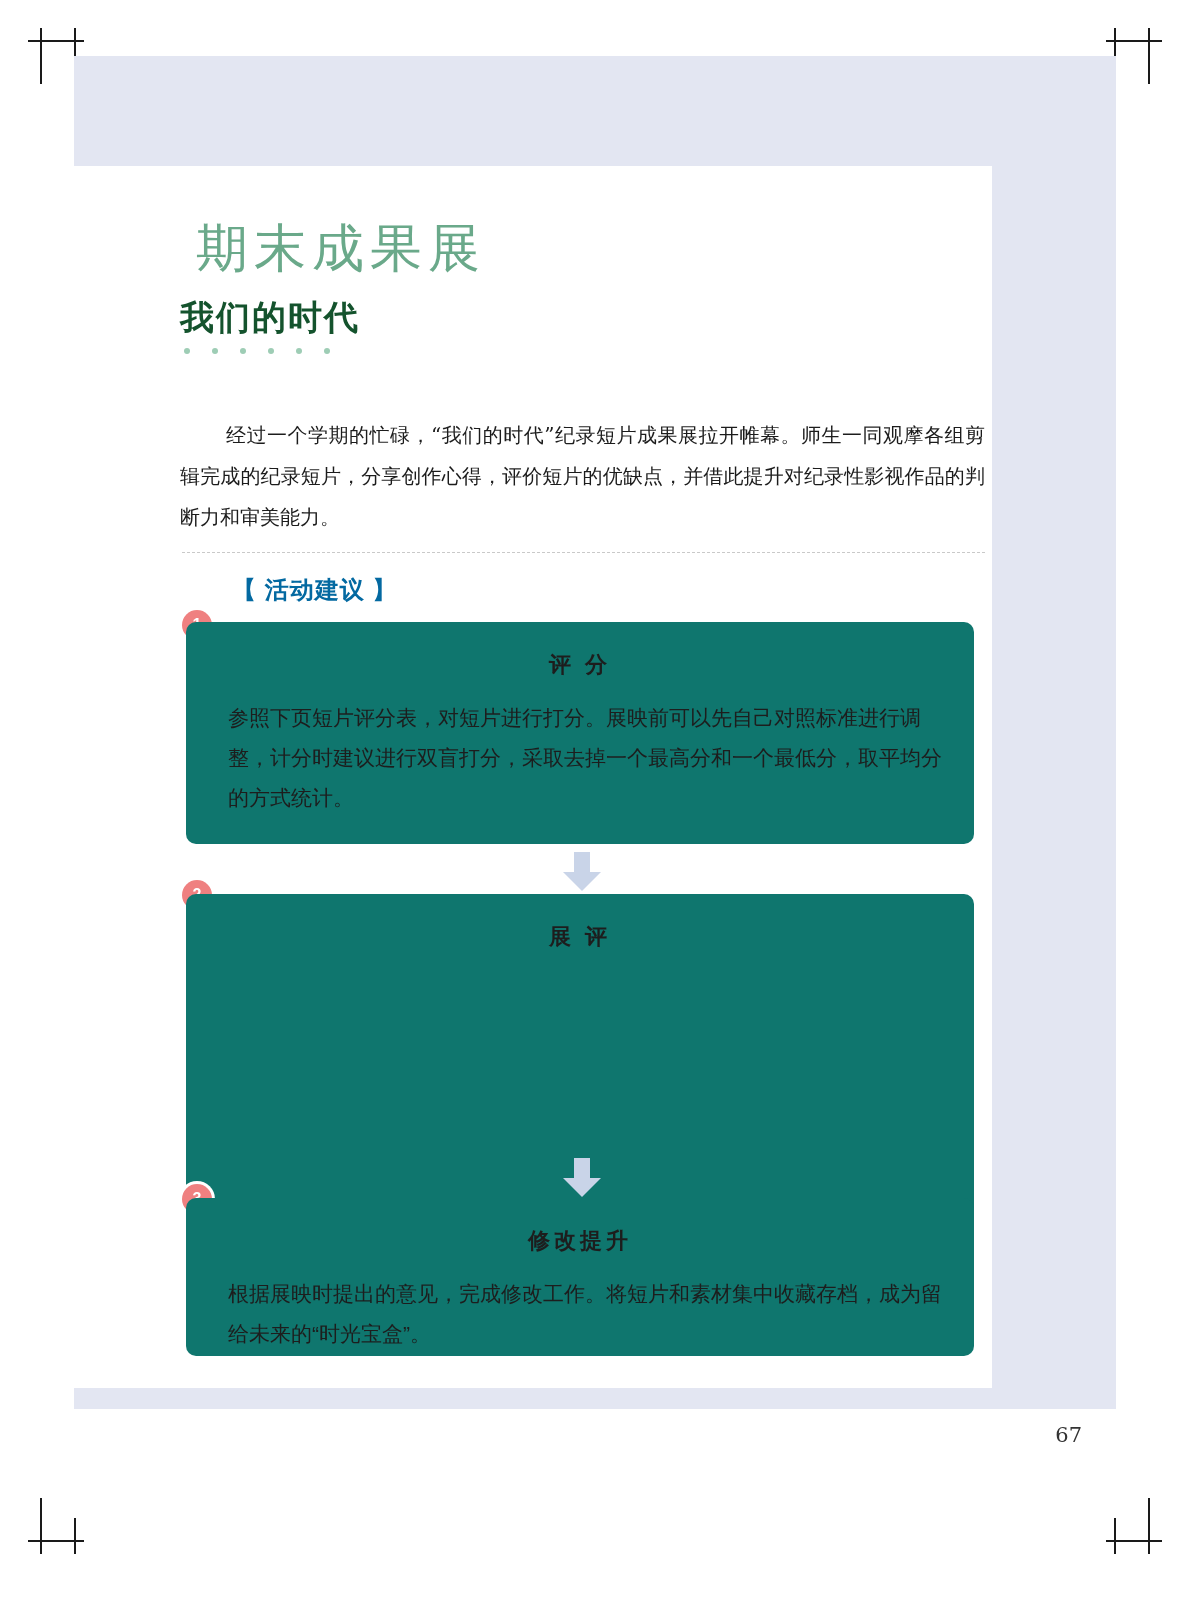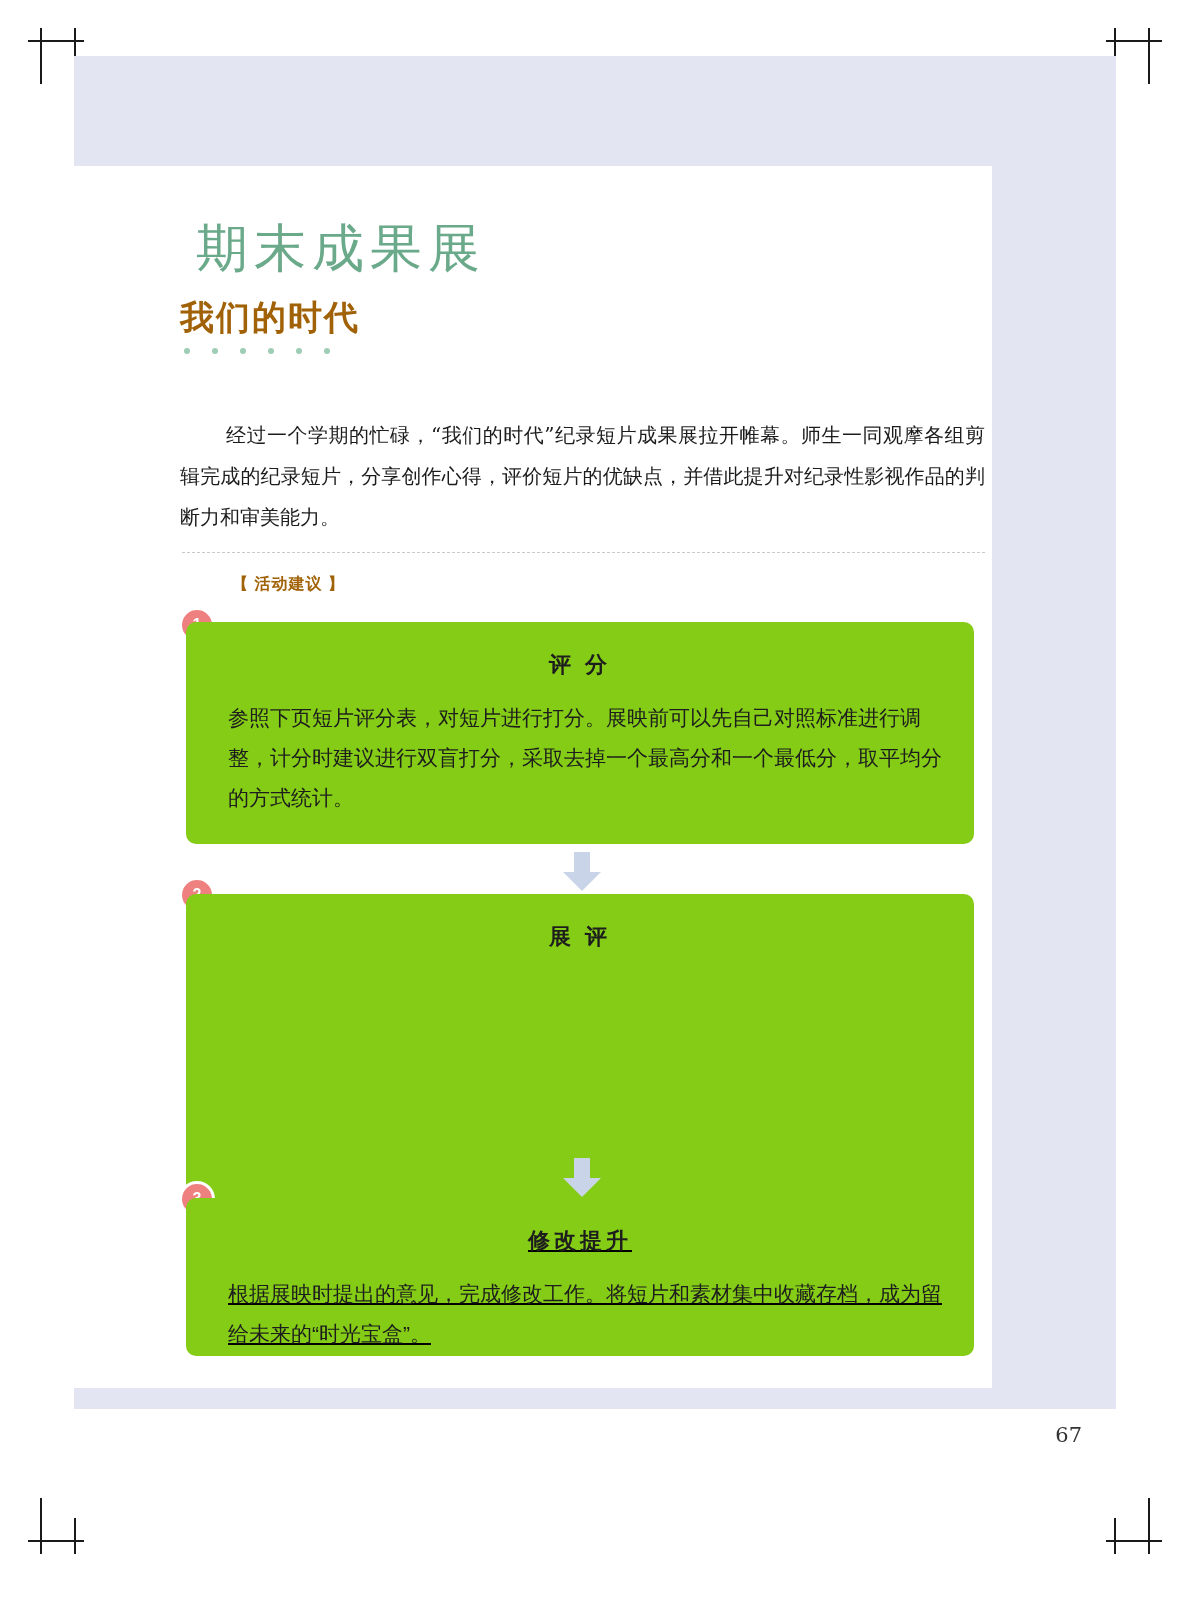--- a/index.html
+++ b/index.html
@@ -51,21 +51,21 @@
     font-size: 52px;
     letter-spacing: 6px;
     color: #6aa98a;
     line-height: 1.25;
     font-weight: normal;
     margin: 16px;
   }
   .title-sub {
     font-size: 34px;
     font-weight: bold;
-    color: #a16207;
+    color: #14532d;
     letter-spacing: 2px;
     margin: 10px 0 0 0;
     line-height: 1.2;
   }
   .dot-row {
     margin-top: 10px;
     display: flex;
     gap: 22px;
     padding-left: 4px;
   }
@@ -97,39 +97,39 @@
     top: 552px;
     width: 803px;
     border-top: 1px dashed #c9c9c9;
   }
 
   
   .activity-label {
     position: absolute;
     left: 232px;
     top: 574px;
-    font-size: 16px;
-    font-weight: bold;
-    color: #a16207;
+    font-size: 24px;
+    font-weight: bold;
+    color: #0369a1;
     letter-spacing: 1px;
   }
 
   
   .card {
     position: absolute;
     left: 186px;
     width: 788px;
-    background: #84cc16;
+    background: #0f766e;
     border-radius: 10px;
     box-sizing: border-box;
     padding: 22px 28px 26px 28px;
   }
   .card.c1 { top: 622px; height: 222px; }
   .card.c2 { top: 894px; height: 331px; }
-  .card.c3 { top: 1198px; height: 158px; text-decoration: underline; }
+  .card.c3 { top: 1198px; height: 158px; }
 
   .card-title {
     text-align: center;
     font-size: 22px;
     font-weight: bold;
     color: #1d1d1d;
     letter-spacing: 4px;
     margin: 6px 0 18px 0;
   }
   .card-body {

